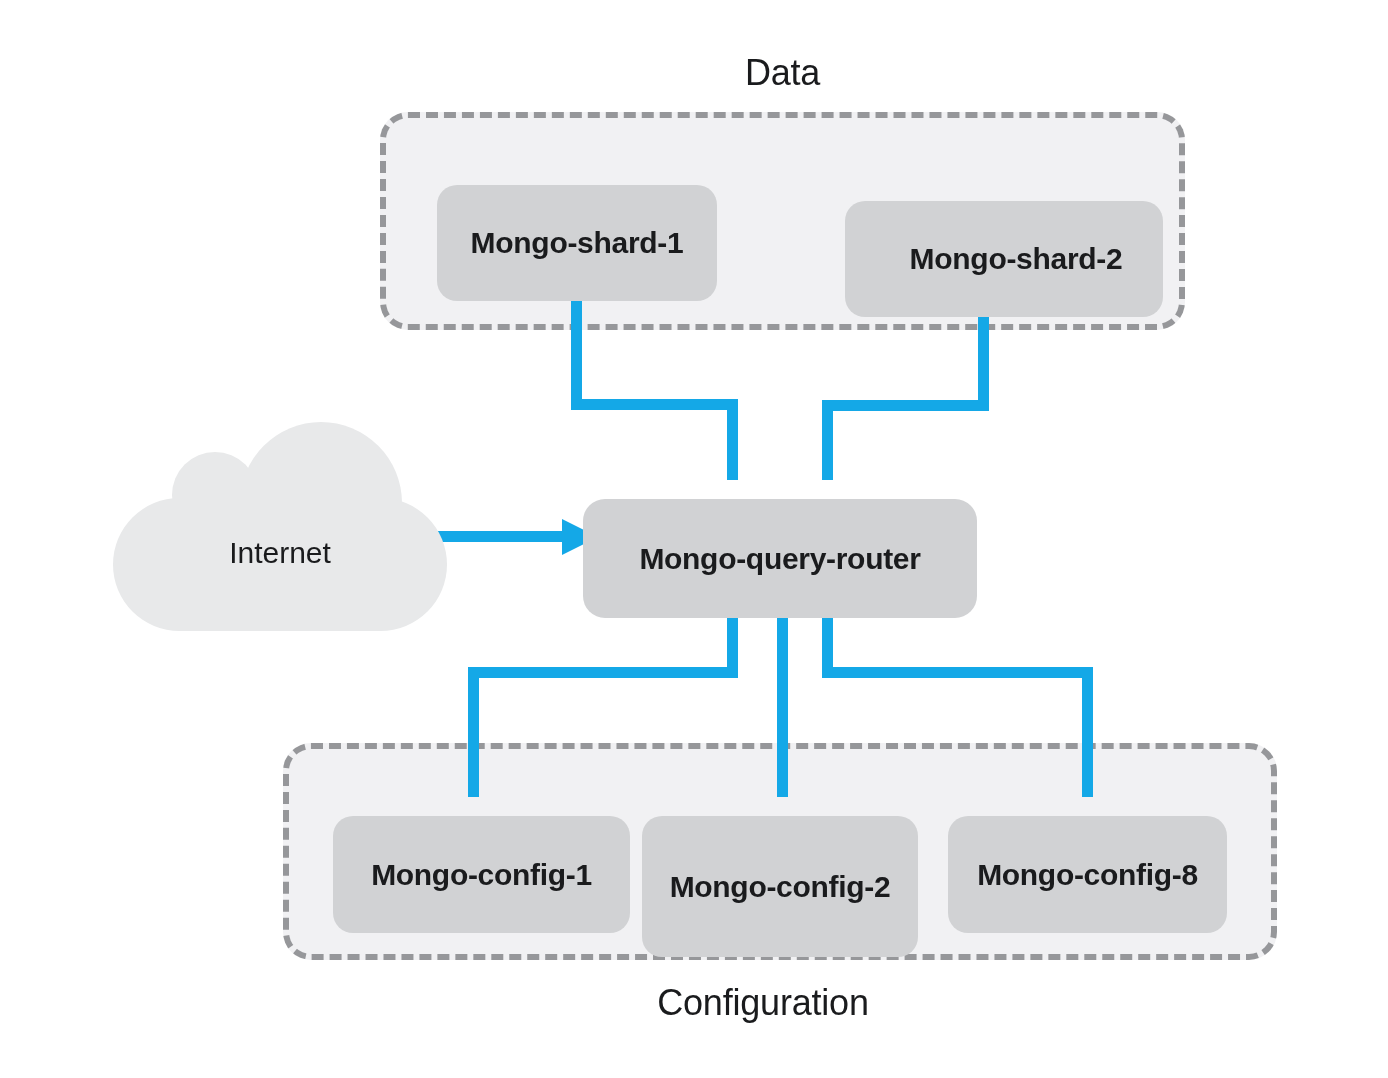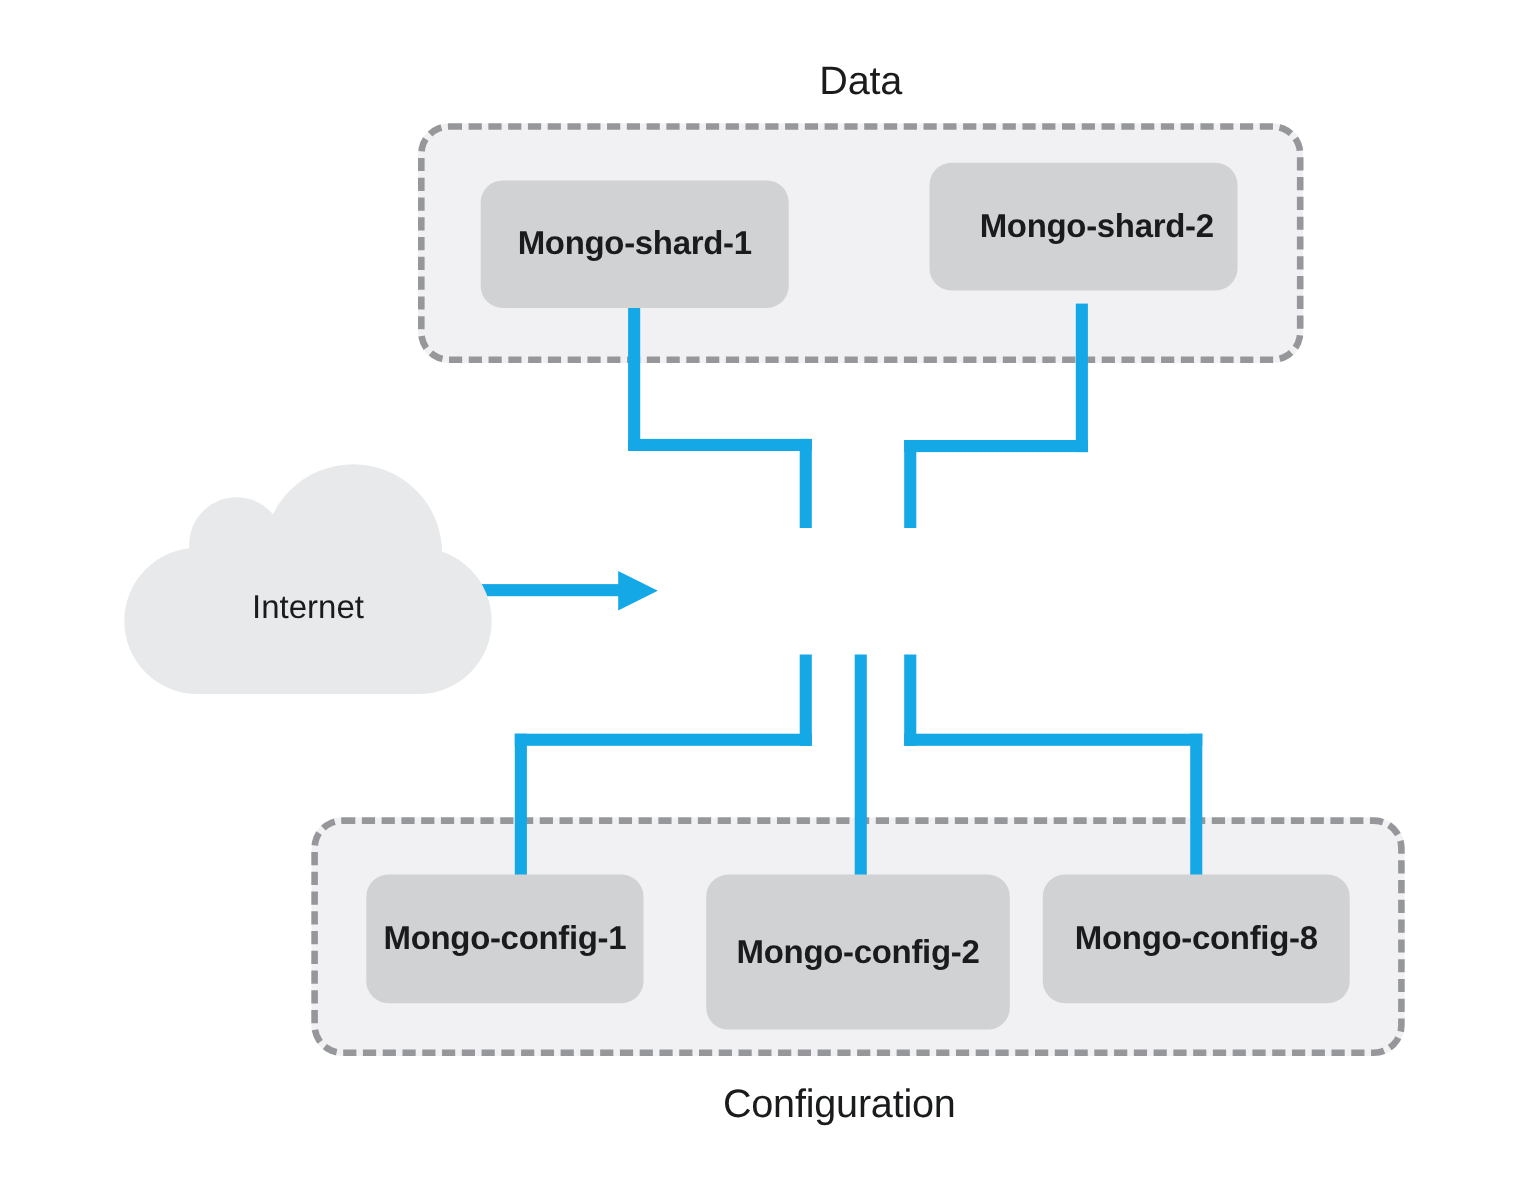--- a/index.html
+++ b/index.html
@@ -39,20 +39,21 @@
     position: absolute;
     background: var(--node-fill);
     border-radius: 20px;
     display: flex;
     align-items: center;
     justify-content: center;
     font-size: 30px;
     font-weight: 700;
     letter-spacing: -0.3px;
     white-space: nowrap;
+    margin-top: 21px;
   }
   .edge {
     position: absolute;
     background: var(--connector);
   }
   .arrow-shaft {
     position: absolute;
     left: 428px; top: 531px;
     width: 140px; height: 11px;
     background: var(--connector);
@@ -111,20 +112,21 @@
 
   <div class="arrow-shaft"></div>
   <div class="arrow-head"></div>
 
   <div class="cloud-part cloud-puff-b"></div>
   <div class="cloud-part cloud-puff-a"></div>
   <div class="cloud-part cloud-base"></div>
   <div class="cloud-label">Internet</div>
 
   <div class="node" style="left:437px; top:164px; width:280px; height:116px;">Mongo-shard-1</div>
-  <div class="node" style="left:845px; top:148px; width:280px; height:116px;padding-left:24px;">Mongo-shard-2</div>
+  <div class="node" style="left:845px; top:180px; width:318px; height:116px;padding-left:24px;">Mongo-shard-2</div>
 
+  <div class="node" style="left:583px; top:478px; width:394px; height:119px; border-radius:22px;">Mongo-query-router</div>
 
-  <div class="node" style="left:333px; top:795px; width:252px; height:117px;">Mongo-config-1</div>
+  <div class="node" style="left:333px; top:795px; width:297px; height:117px;">Mongo-config-1</div>
   <div class="node" style="left:642px; top:795px; width:276px; height:141px;">Mongo-config-2</div>
   <div class="node" style="left:948px; top:795px; width:279px; height:117px;">Mongo-config-8</div>
 
 </div>
 
 </body></html>

